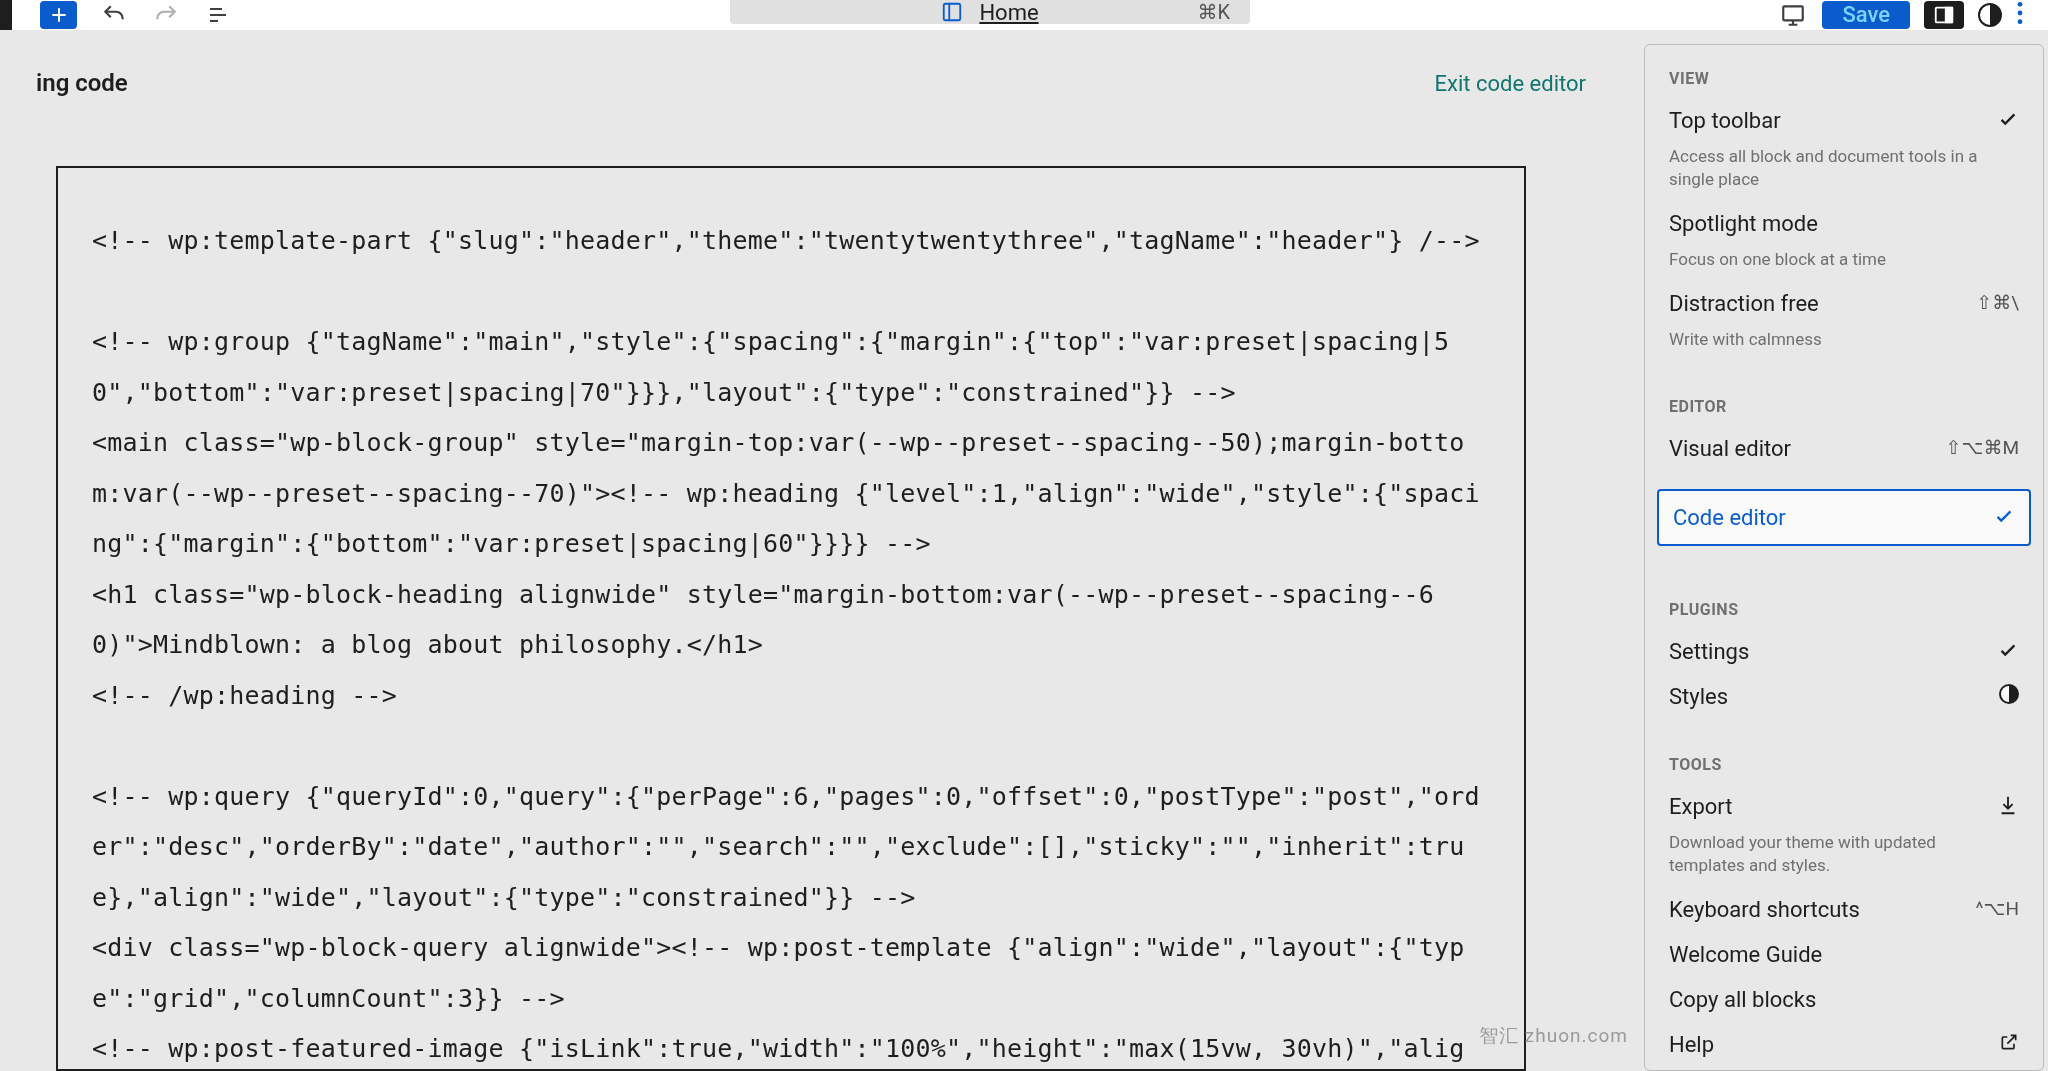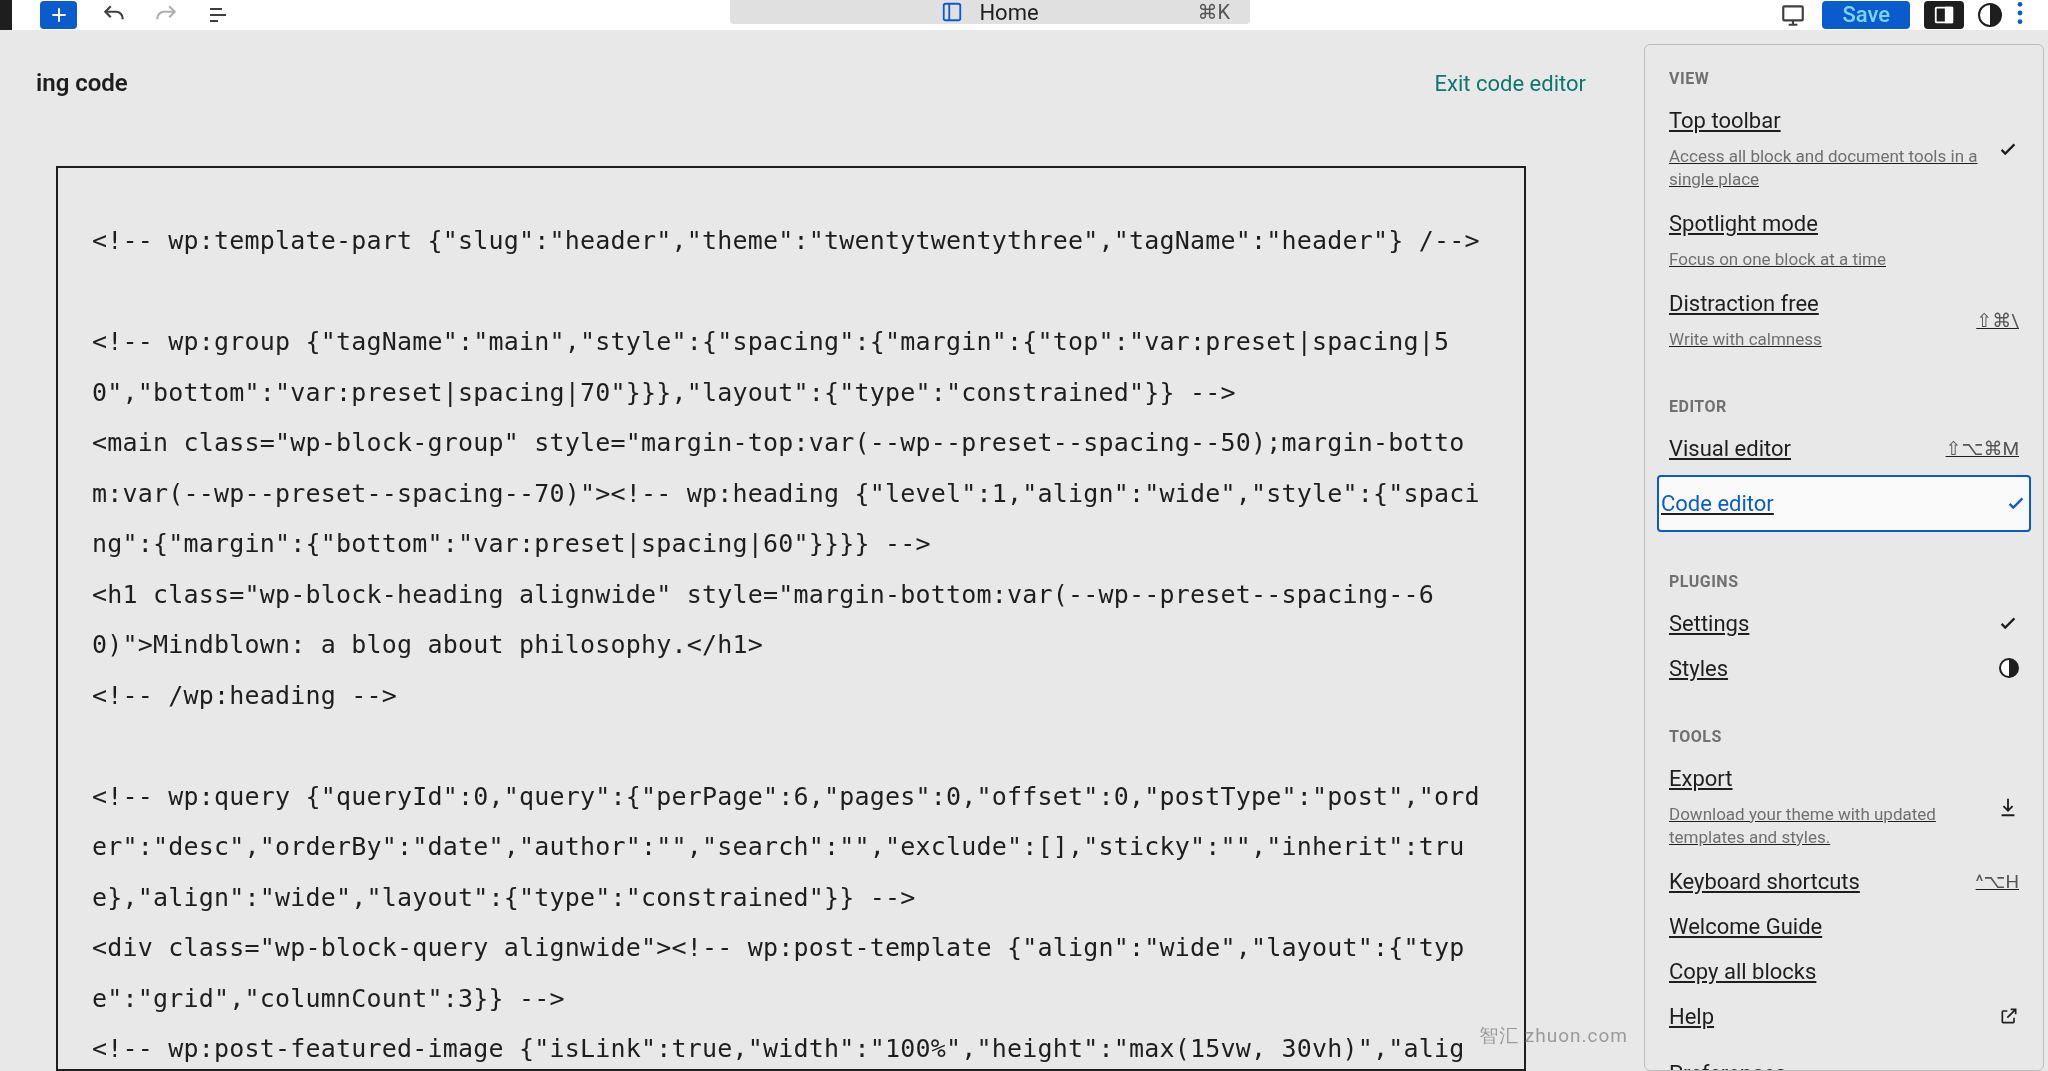--- a/index.html
+++ b/index.html
@@ -22,21 +22,21 @@
     font-size: 24px; font-weight: 400;
   }
   .icon-btn { width: 30px; height: 30px; display: flex; align-items: center; justify-content: center; color: #1e1e1e; opacity: 0.85; }
   .icon-btn.dim { opacity: 0.35; }
   .topbar .center-group {
     position: absolute; left: 730px; top: 0; width: 520px; height: 24px;
     background: #e0e0e0; border-radius: 0 0 4px 4px;
     display: flex; align-items: center; justify-content: center; gap: 20px;
     color: #1e1e1e;
   }
-  .center-group .home { display: flex; align-items: center; gap: 16px; font-size: 22px; }
+  .center-group .home { display: flex; align-items: center; gap: 16px; font-size: 22px; text-decoration: underline; }
   .center-group .home svg { color: #0a5ccc; }
   .center-group .shortcut { position: absolute; right: 20px; font-size: 20px; color: #555; }
   .topbar .right-group {
     margin-left: auto; display: flex; align-items: center; gap: 14px; padding-right: 24px; height: 100%;
   }
   .save-btn {
     background: #0a5ccc; color: #7dd3fc; border-radius: 4px;
     padding: 4px 20px; font-size: 22px; font-weight: 500; height: 28px; line-height: 20px;
   }
   .panel-toggle {
@@ -77,28 +77,28 @@
     position: absolute; right: 4px; top: 44px; width: 400px; bottom: 0;
     background: #e8e8e8; border: 1px solid #bcbcbc; border-radius: 6px;
     display: flex; flex-direction: column; overflow: hidden;
   }
   .panel .section-label {
     font-size: 16px; font-weight: 700; color: #707070; letter-spacing: 0.5px;
     padding: 24px 24px 10px;
   }
   .panel .sep { height: 1px; background: #c8c8c8; margin: 6px 0; }
   .panel .item {
-    padding: 10px 24px; display: flex; align-items: center; gap: 12px; text-decoration: underline;
+    padding: 10px 24px; display: flex; align-items: flex-start; gap: 12px;
   }
   .panel .item .text { flex: 1; }
   .panel .item .label { font-size: 22px; color: #1e1e1e; }
   .panel .item .desc { font-size: 17px; color: #707070; margin-top: 12px; line-height: 1.35; }
   .panel .item .trail { font-size: 19px; color: #555; display: flex; align-items: center; min-width: 28px; justify-content: flex-end; }
   .panel .item.selected {
-    border: 2px solid #0a5ccc; border-radius: 4px; margin: 4px 12px; padding: 14px 2px;
+    border: 2px solid #0a5ccc; border-radius: 4px; margin: 18px 12px; padding: 14px 14px;
     background: #fafafa;
   }
   .panel .item.selected .label { color: #0a5ccc; }
   .panel .item.selected .trail svg { color: #0a5ccc; }
   .check { width: 22px; height: 22px; }
 
   .watermark {
     position: absolute; right: 420px; bottom: 22px; font-size: 19px; color: #9a9a9a;
     letter-spacing: 1px; pointer-events: none;
   }

